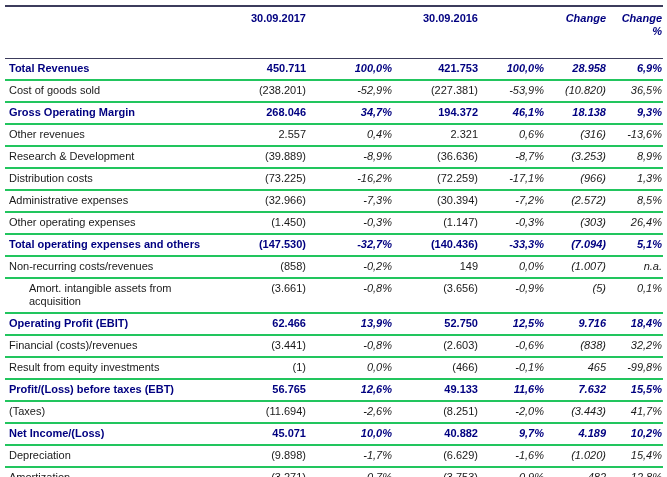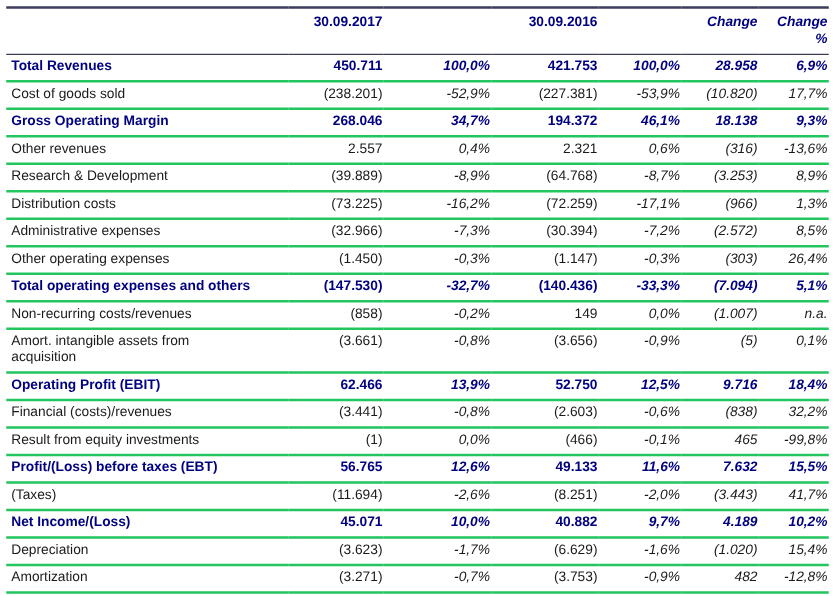--- a/index.html
+++ b/index.html
@@ -37,34 +37,34 @@
   th, td {
     padding: 3px 1px 4px 1px;
     vertical-align: top;
     line-height: 13px;
     font-weight: normal;
   }
   th {
     color: #000080;
     font-weight: bold;
     padding-top: 5px;
-    padding-bottom: 5px;
+    padding-bottom: 20px;
     height: 35px;
   }
   th.lbl { text-align: left; }
   th.num, th.pct { text-align: right; }
   th.hdr-change { font-style: italic; }
 
   td.lbl { text-align: left; padding-left: 4px; color: #1a1a1a; }
   td.num { text-align: right; color: #1a1a1a; }
   td.pct { text-align: right; font-style: italic; color: #1a1a1a; }
 
   tr.bold td { color: #000080; font-weight: bold; }
 
-  span.narrow { display: inline-block; max-width: 162px; }
+  span.narrow { display: inline-block; max-width: 162px; margin-left: 20px; }
 </style>
 </head>
 <body>
 
 <div class="tbl-wrap">
   <table>
     <colgroup>
       <col class="c-label">
         <col class="c-v2017">
         <col class="c-p2017">
@@ -97,21 +97,21 @@
           <td class="pct"><span>28.958</span></td>
           <td class="pct"><span>6,9%</span></td>
         </tr>
         <tr>
           <td class="lbl"><span>Cost of goods sold</span></td>
           <td class="num"><span>(238.201)</span></td>
           <td class="pct"><span>-52,9%</span></td>
           <td class="num"><span>(227.381)</span></td>
           <td class="pct"><span>-53,9%</span></td>
           <td class="pct"><span>(10.820)</span></td>
-          <td class="pct"><span>17,7%</span></td>
+          <td class="pct"><span>36,5%</span></td>
         </tr>
         <tr class="bold">
           <td class="lbl"><span>Gross Operating Margin</span></td>
           <td class="num"><span>268.046</span></td>
           <td class="pct"><span>34,7%</span></td>
           <td class="num"><span>194.372</span></td>
           <td class="pct"><span>46,1%</span></td>
           <td class="pct"><span>18.138</span></td>
           <td class="pct"><span>9,3%</span></td>
         </tr>
@@ -121,21 +121,21 @@
           <td class="pct"><span>0,4%</span></td>
           <td class="num"><span>2.321</span></td>
           <td class="pct"><span>0,6%</span></td>
           <td class="pct"><span>(316)</span></td>
           <td class="pct"><span>-13,6%</span></td>
         </tr>
         <tr>
           <td class="lbl"><span>Research &amp; Development</span></td>
           <td class="num"><span>(39.889)</span></td>
           <td class="pct"><span>-8,9%</span></td>
-          <td class="num"><span>(64.768)</span></td>
+          <td class="num"><span>(36.636)</span></td>
           <td class="pct"><span>-8,7%</span></td>
           <td class="pct"><span>(3.253)</span></td>
           <td class="pct"><span>8,9%</span></td>
         </tr>
         <tr>
           <td class="lbl"><span>Distribution costs</span></td>
           <td class="num"><span>(73.225)</span></td>
           <td class="pct"><span>-16,2%</span></td>
           <td class="num"><span>(72.259)</span></td>
           <td class="pct"><span>-17,1%</span></td>
@@ -236,21 +236,21 @@
           <td class="lbl"><span>Net Income/(Loss)</span></td>
           <td class="num"><span>45.071</span></td>
           <td class="pct"><span>10,0%</span></td>
           <td class="num"><span>40.882</span></td>
           <td class="pct"><span>9,7%</span></td>
           <td class="pct"><span>4.189</span></td>
           <td class="pct"><span>10,2%</span></td>
         </tr>
         <tr>
           <td class="lbl"><span>Depreciation</span></td>
-          <td class="num"><span>(3.623)</span></td>
+          <td class="num"><span>(9.898)</span></td>
           <td class="pct"><span>-1,7%</span></td>
           <td class="num"><span>(6.629)</span></td>
           <td class="pct"><span>-1,6%</span></td>
           <td class="pct"><span>(1.020)</span></td>
           <td class="pct"><span>15,4%</span></td>
         </tr>
         <tr>
           <td class="lbl"><span>Amortization</span></td>
           <td class="num"><span>(3.271)</span></td>
           <td class="pct"><span>-0,7%</span></td>

